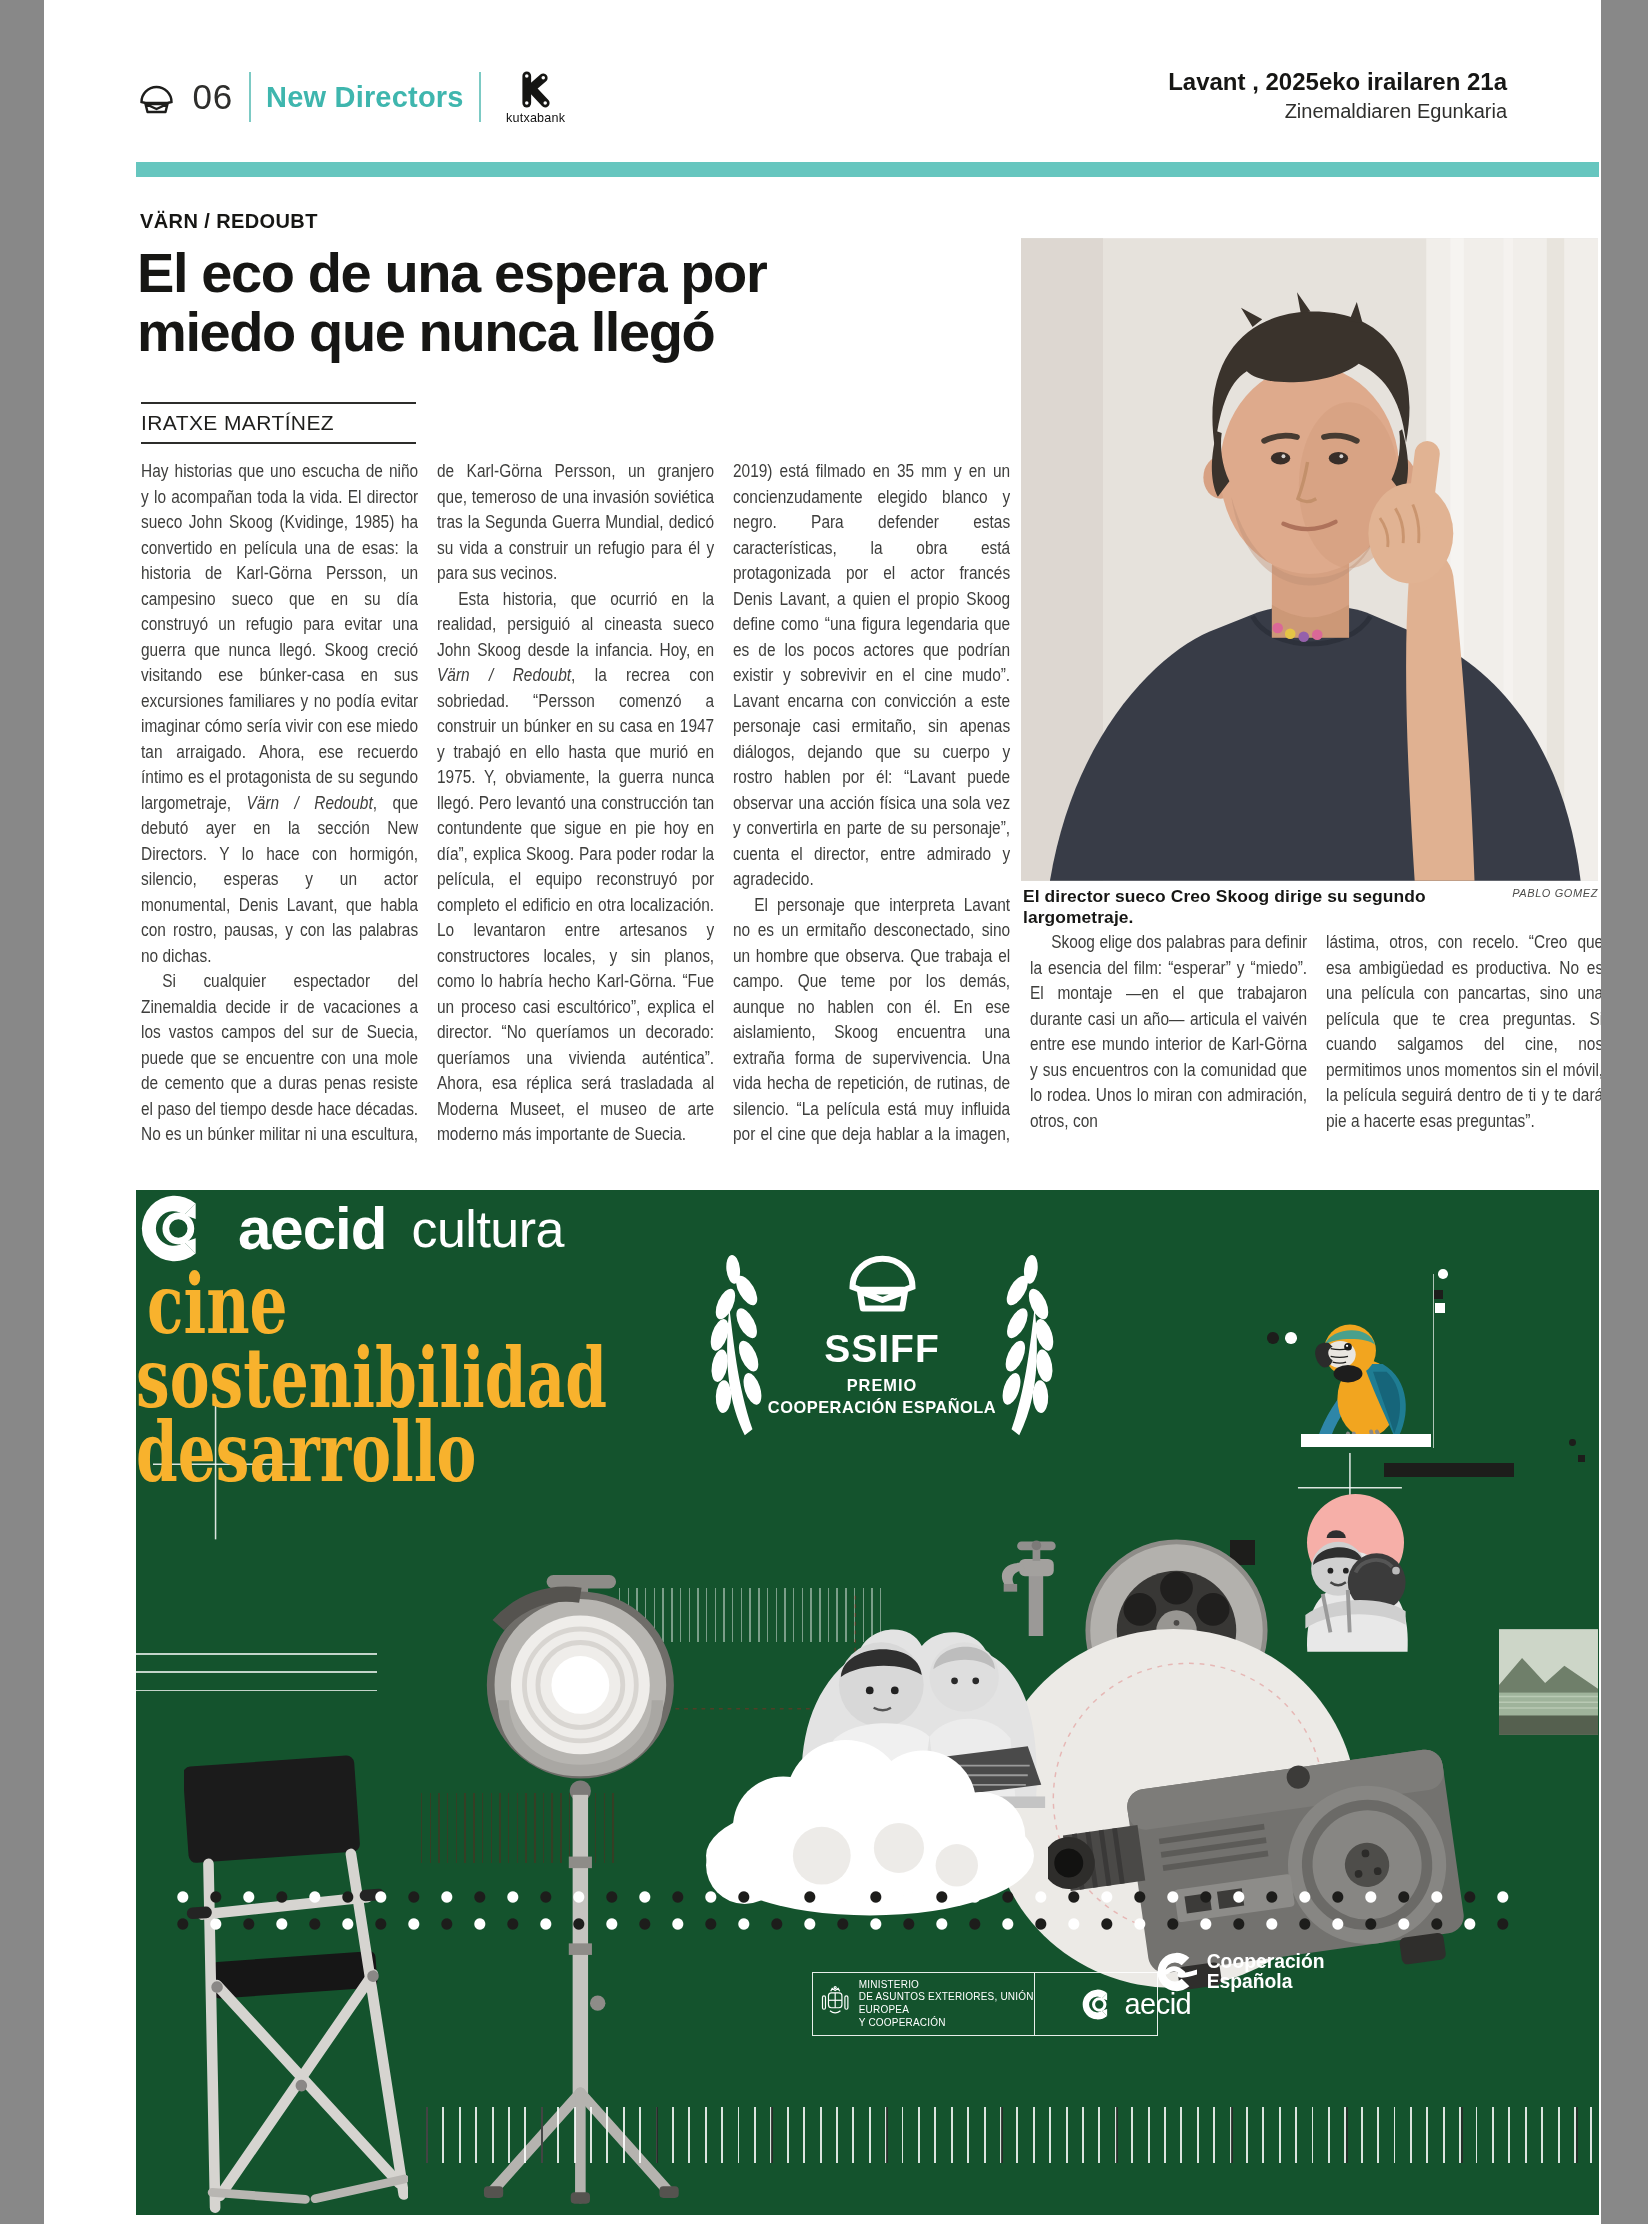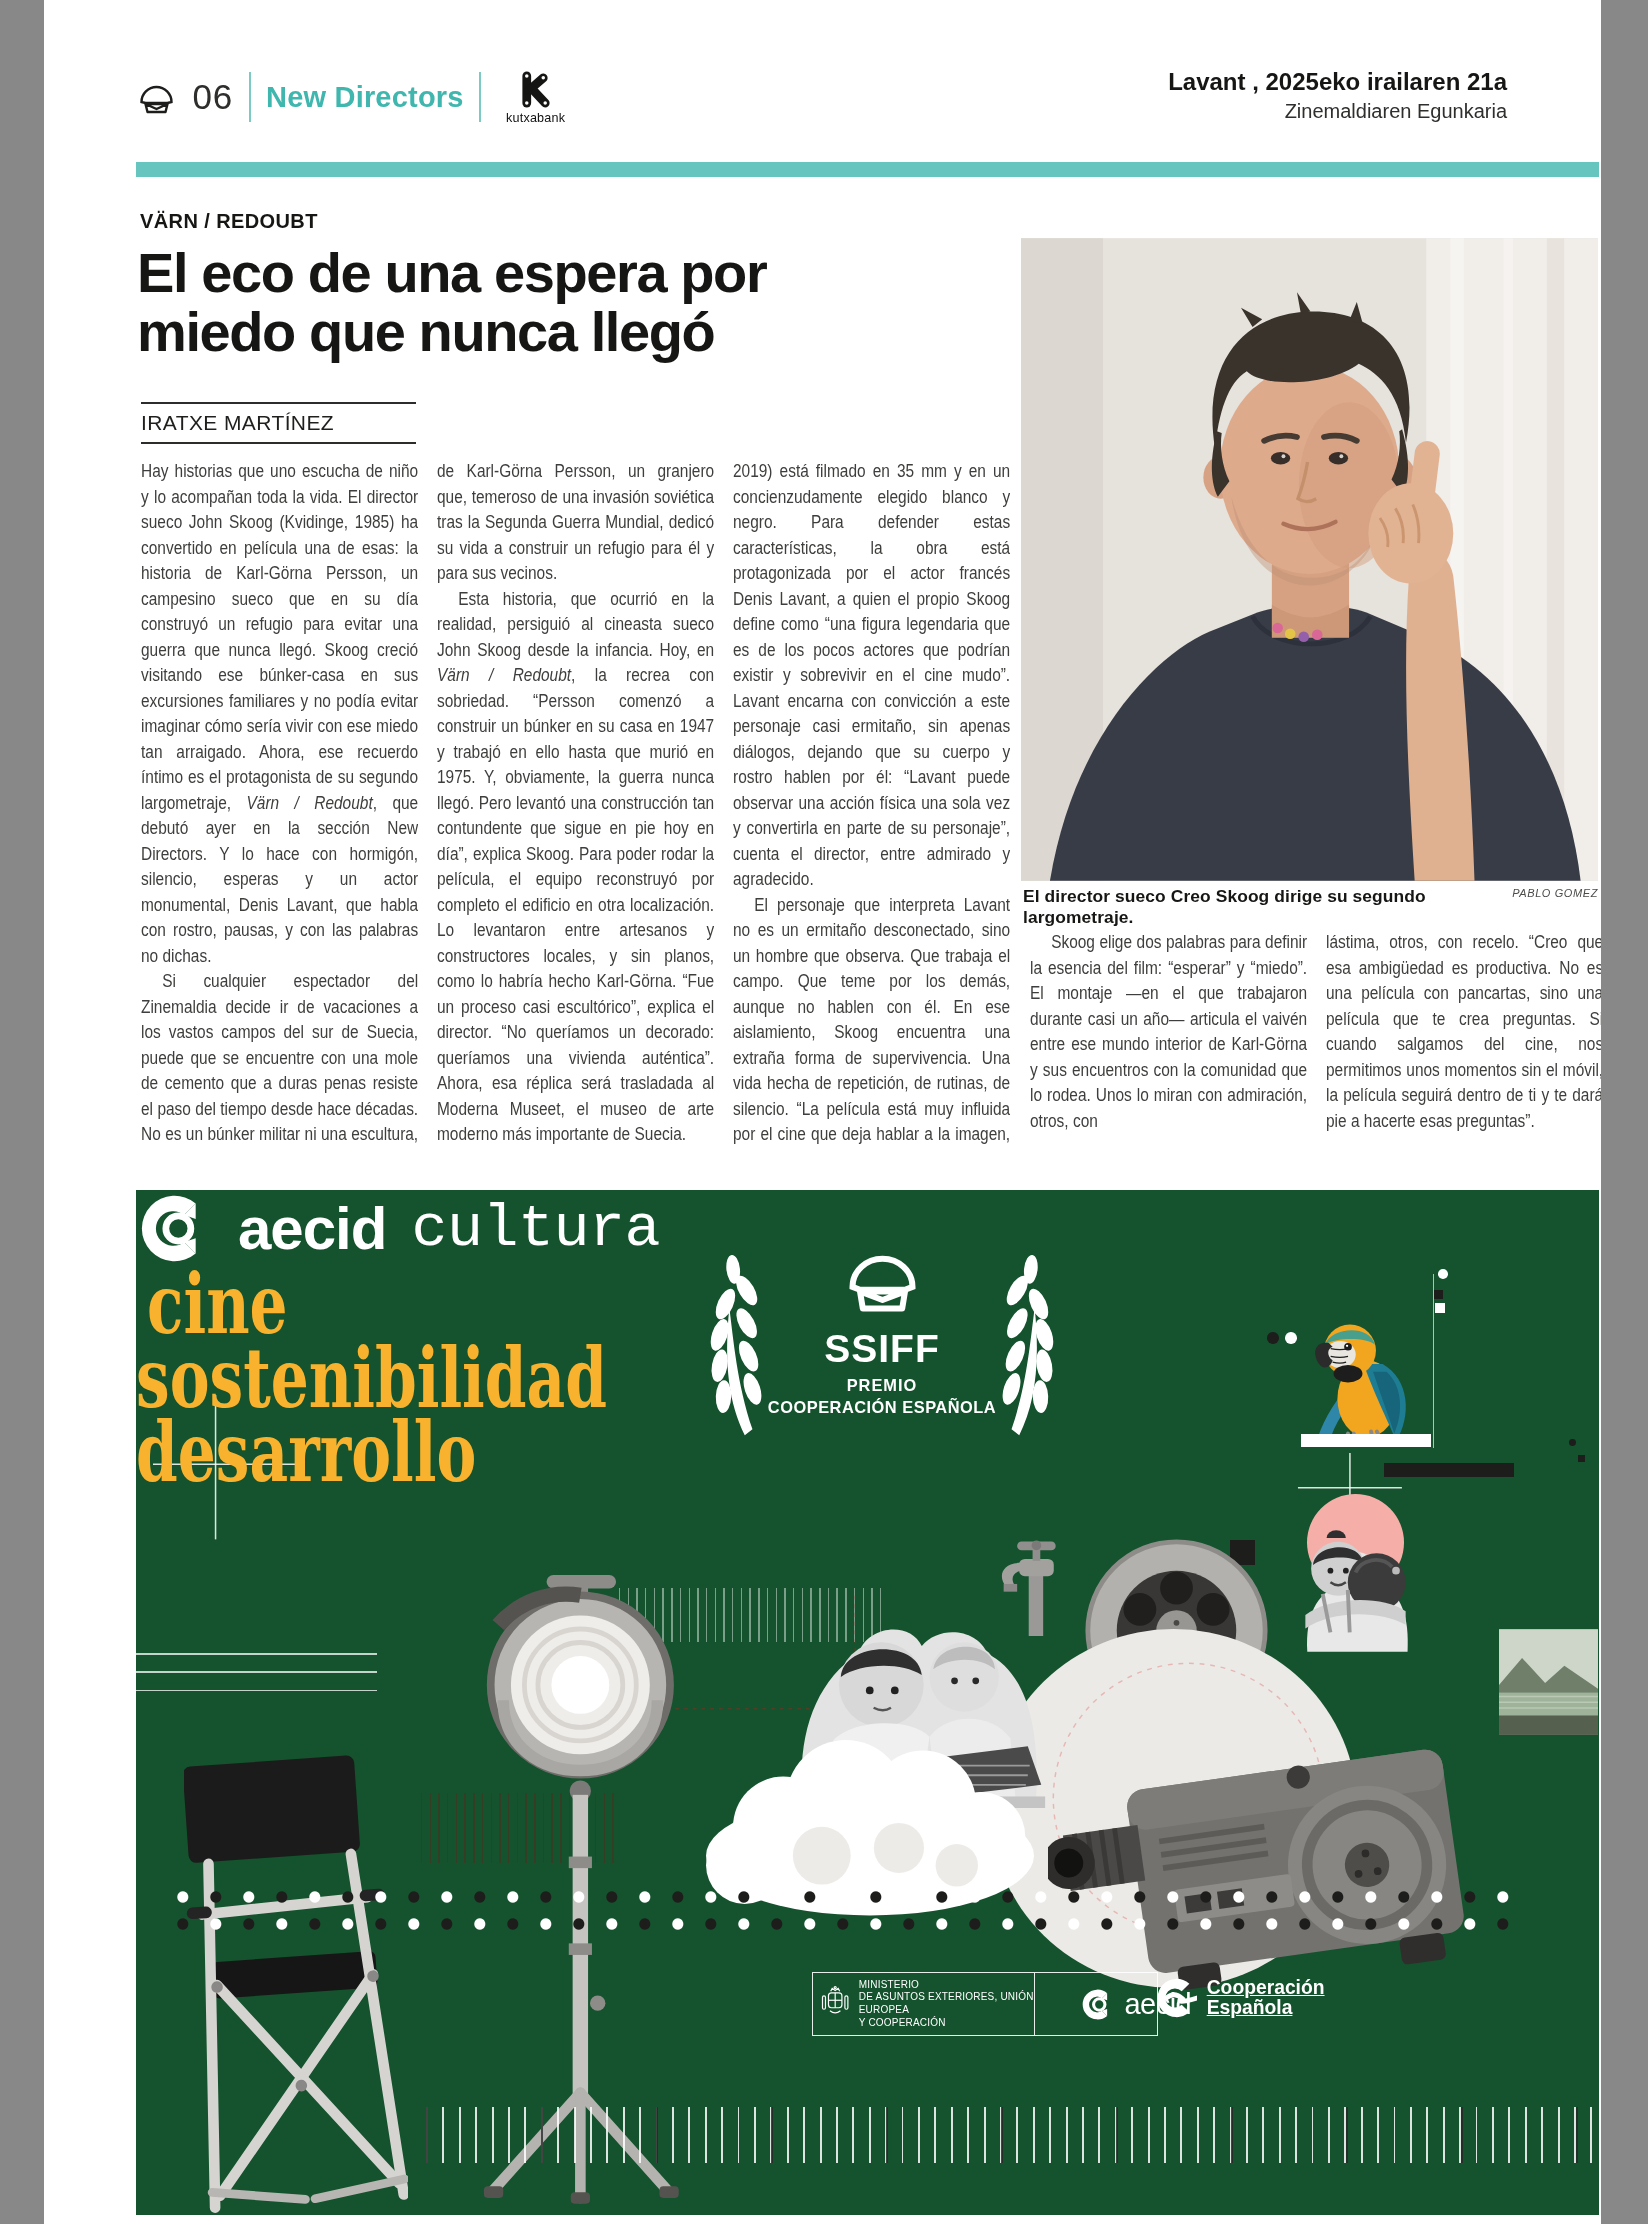--- a/index.html
+++ b/index.html
@@ -42,21 +42,21 @@
   #photo{left:977px;top:238px;width:577px;height:643px;overflow:hidden;}
   #caption-row{left:979px;top:886px;width:575px;display:flex;justify-content:space-between;align-items:flex-start;}
   #caption{font-size:17.4px;font-weight:700;color:#161614;letter-spacing:0.1px;}
   #credit{font-size:11px;color:#4c4c4a;letter-spacing:0.6px;white-space:nowrap;margin-left:17.4px;padding-top:1px;font-style:italic;}
 
   
   #ad{left:92px;top:1190px;width:1463px;height:1025px;background:#ef4d4b;overflow:hidden;}
   #ad .abs{position:absolute;}
   #brand{left:153px;top:93px;display:flex;align-items:center;gap:25px;color:#fff;}
   .brand-name{font-size:60px;font-weight:700;letter-spacing:-1px;}
-  .brand-suffix{font-size:60px;font-weight:400;letter-spacing:-0.5px;font-family:Liberation Mono, monospace;}
+  .brand-suffix{font-size:52px;font-weight:400;letter-spacing:-0.5px;}
   #award{left:572px;top:50px;width:348px;color:#fff;text-align:center;}
   #award .mid{position:absolute;left:58px;top:0;width:232px;}
   .award-org{font-size:39px;font-weight:700;letter-spacing:1px;margin-top:7.7px;}
   .award-l1{font-size:16.4px;font-weight:700;letter-spacing:1px;margin-top:5.8px;}
   .award-l2{font-size:16.4px;font-weight:700;letter-spacing:0.5px;margin-top:2.9px;}
   #slogan{left:153px;top:217px;font-family:"DejaVu Serif",serif;font-weight:700;
           font-size:83px;line-height:74px;color:#f8b22d;transform:scaleX(.72);
           transform-origin:0 0;letter-spacing:0px;}
   #slogan div:first-child{padding-left:15.4px;}
 
@@ -84,21 +84,21 @@
   .vline{left:1297px;top:84px;width:1.4px;height:174px;background:rgba(255,255,255,.65);}
 
   
   #gov-box{left:676px;top:782px;width:344px;height:62px;border:1.4px solid rgba(255,255,255,.9);
            display:flex;align-items:center;color:#fff;gap:45px;}
   #gov-left{flex:0 0 213px;height:100%;display:flex;align-items:center;gap:9.7px;padding-left:7.7px;
             border-right:1.4px solid rgba(255,255,255,.9);}
   .ministry-txt{font-size:10px;line-height:12.6px;letter-spacing:0.2px;}
   #gov-right{flex:1;display:flex;align-items:center;justify-content:center;gap:9.7px;}
   .aecid-small{font-size:29px;font-weight:500;letter-spacing:-0.5px;}
-  #coop{left:1017px;top:786px;display:flex;align-items:center;gap:9.7px;color:#fff;text-decoration:underline;}
+  #coop{left:1017px;top:760px;display:flex;align-items:center;gap:9.7px;color:#fff;}
   .coop-txt{font-size:19.3px;font-weight:700;line-height:20px;}
 </style>
 </head>
 <body>
 
 <div id="page">
 
   <div id="hdr-left" class="abs">
     <svg width="41" height="42" viewBox="0 0 40 42">
       <path d="M5,26 a15,15 0 1,1 30,0 l-4,1 h-22 Z" fill="none" stroke="#1d1d1b" stroke-width="2.4"></path>

